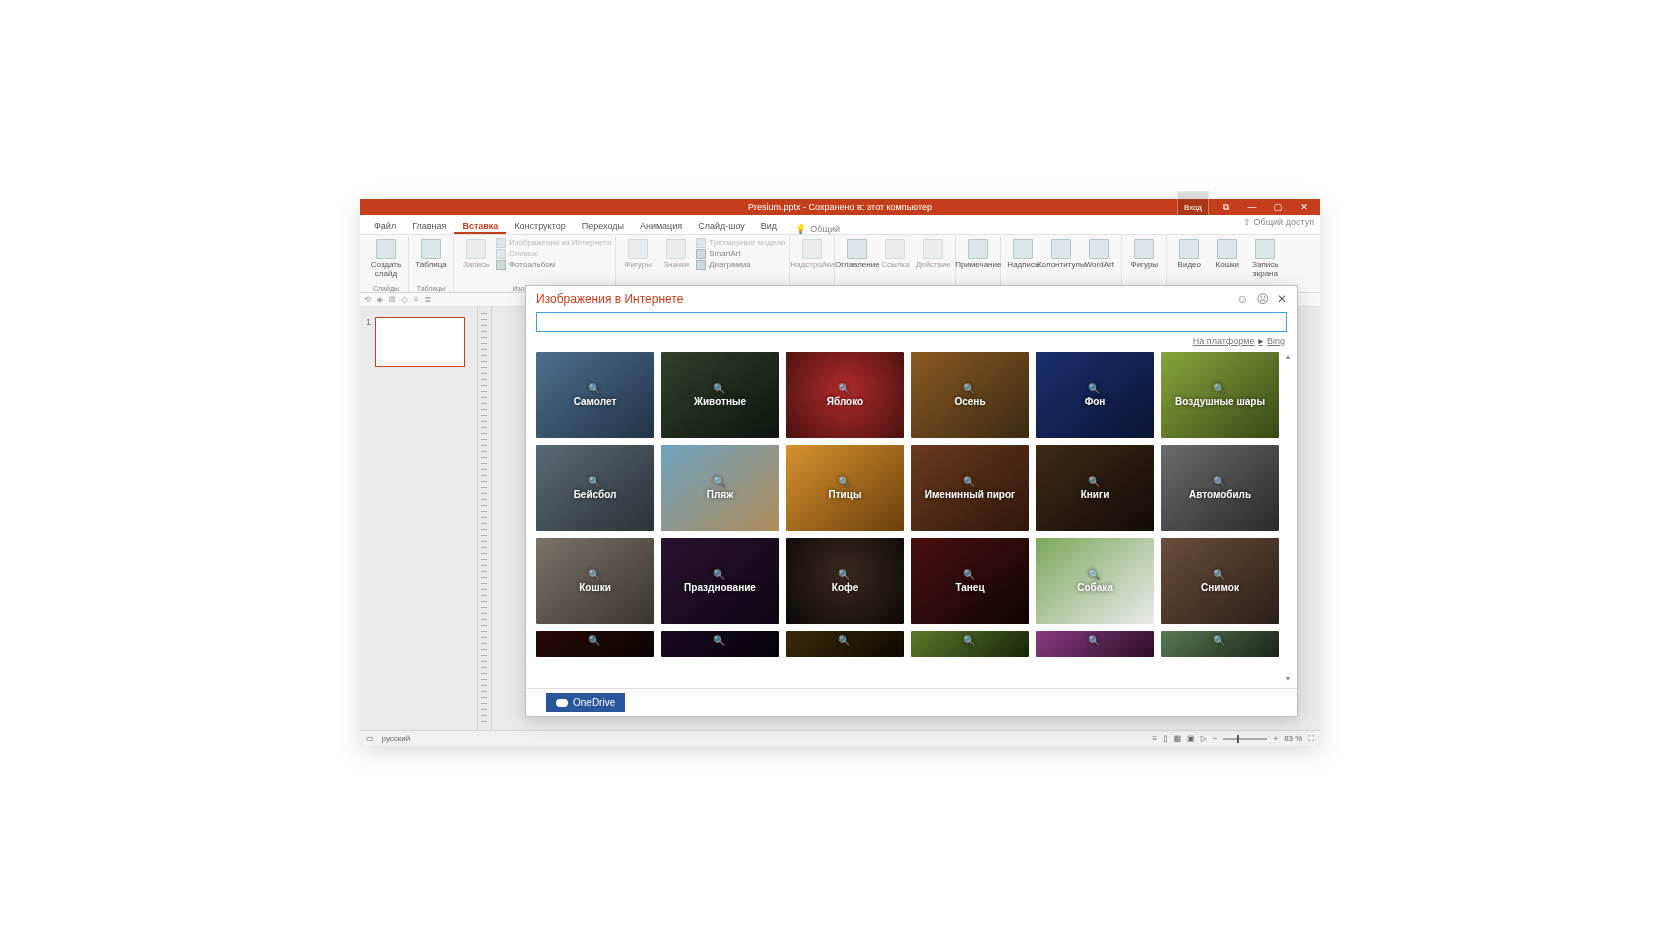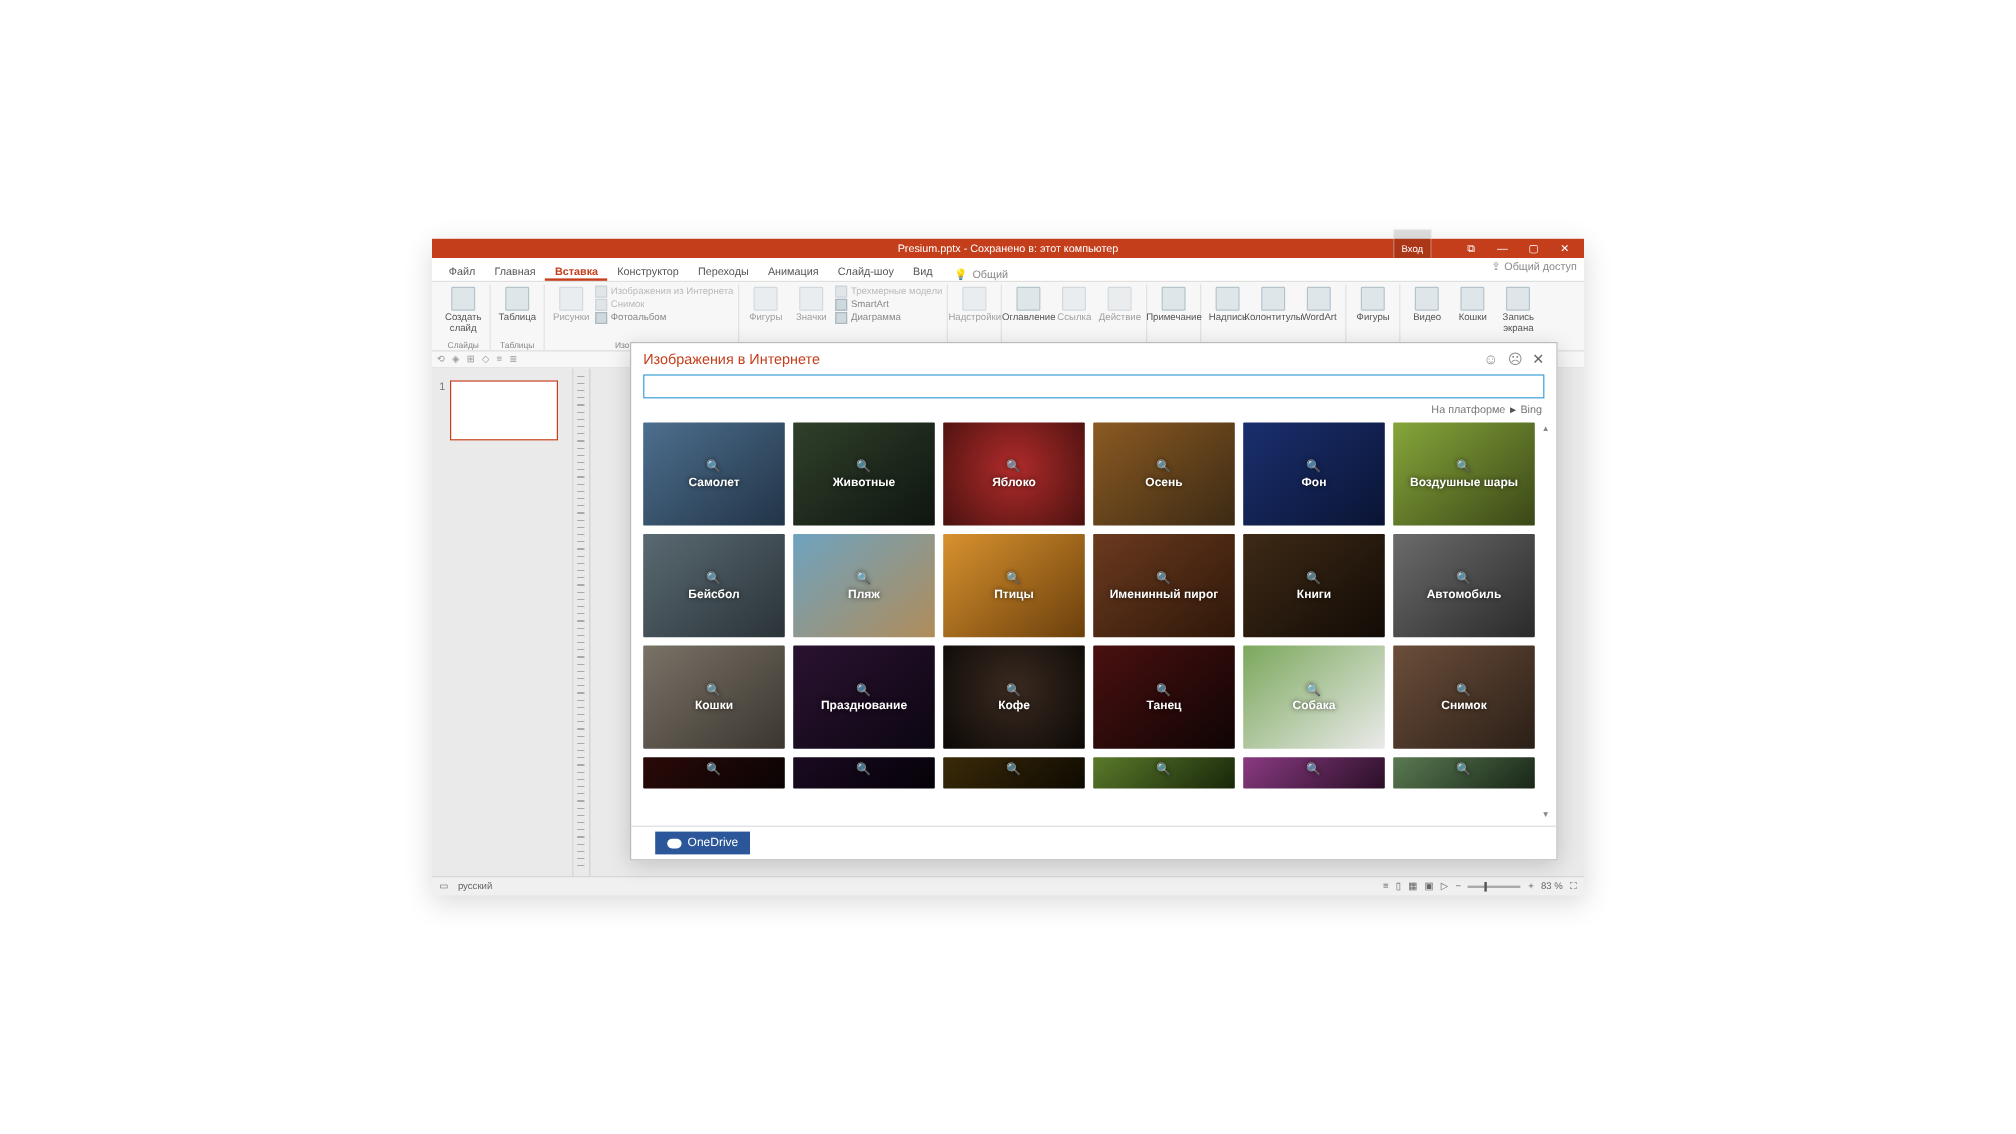--- a/index.html
+++ b/index.html
@@ -3,21 +3,21 @@
 <meta charset="utf-8">
 <style>
 * { box-sizing: border-box; margin: 0; padding: 0; font-family: "Segoe UI", Arial, sans-serif; }
 body { background: #ffffff; width: 1680px; height: 945px; display: flex; align-items: center; justify-content: center; }
 .app-window { width: 960px; height: 547px; background: #f3f3f3; box-shadow: 0 6px 24px rgba(0,0,0,0.15); display: flex; flex-direction: column; position: relative; border-radius: 2px; overflow: visible; }
 
 
 .titlebar { height: 16px; background: #c43e1c; display: flex; align-items: center; justify-content: center; position: relative; color: #fff; font-size: 9px; }
 .titlebar-right { position: absolute; right: 3px; display: flex; align-items: center; gap: 0; }
 .titlebar-btn { width: 26px; height: 14px; display: flex; align-items: center; justify-content: center; color: #fff; font-size: 9px; cursor: pointer; }
-.login-btn { background: rgba(0,0,0,0.12); border: 1px solid rgba(255,255,255,0.35); padding: 15px 6px; height: 12px; font-size: 8px; color:#fff; display:flex; align-items:center; margin-right:20px; }
+.login-btn { background: rgba(0,0,0,0.12); border: 1px solid rgba(255,255,255,0.35); padding: 15px 6px; height: 12px; font-size: 8px; color:#fff; display:flex; align-items:center; margin-right:4px; }
 
 
 .tabs-row { height: 20px; background: #fff; display: flex; align-items: flex-end; padding-left: 6px; font-size: 9px; color: #555; position: relative; border-bottom: 1px solid #e0e0e0; }
 .tab { padding: 0 8px 3px 8px; cursor: pointer; }
 .tab.active { color: #c43e1c; font-weight: 600; border-bottom: 2px solid #c43e1c; padding-bottom: 1px; }
 .search-wrap { display: flex; align-items: center; gap: 4px; margin-left: 10px; color: #888; font-size: 9px; }
 .search-wrap .mag { font-size: 9px; }
 .share-btn { position: absolute; right: 6px; top: 2px; font-size: 9px; color: #888; display:flex; align-items:center; gap:3px; }
 
 
@@ -51,21 +51,21 @@
 .zoom-slider { width: 44px; height:2px; background:#aaa; position:relative; }
 .zoom-slider::after { content:""; position:absolute; left:14px; top:-3px; width:2px; height:8px; background:#555; }
 
 
 .dialog { position:absolute; left:165px; top:86px; width:773px; height:432px; background:#fff; border:1px solid #bcbcbc; box-shadow:0 4px 18px rgba(0,0,0,.18); display:flex; flex-direction:column; }
 .dlg-head { display:flex; align-items:center; justify-content:space-between; padding: 6px 10px 2px 10px; }
 .dlg-title { color:#c43e1c; font-size:12px; }
 .dlg-close { color:#666; font-size:12px; cursor:pointer; }
 .dlg-actions-r { display:flex; gap:8px; align-items:center; color:#888; font-size:12px;}
 .dlg-search { margin: 4px 10px 2px 10px; height:20px; border:1px solid #3ba1d8; background:#fff; padding:0 6px; font-size:10px; color:#333; }
-.dlg-powered { text-align:right; padding: 2px 12px; font-size:9px; color:#777; display:flex; justify-content:flex-end; align-items:center; gap:4px; }
+.dlg-powered { text-align:right; padding: 2px 12px; font-size:9px; color:#777; display:flex; justify-content:flex-end; align-items:center; gap:4px;text-decoration:underline; }
 .bing-b { font-weight:700; color:#555; }
 .dlg-grid-wrap { flex:1; overflow:hidden; position:relative; padding:4px 18px 0 10px; }
 .dlg-grid { display:grid; grid-template-columns: repeat(6, 1fr); gap: 7px; }
 .tile { height: 86px; background:#3b3b3b; border-radius:1px; display:flex; flex-direction:column; align-items:center; justify-content:center; color:#fff; font-size:10px; font-weight:600; text-shadow:0 0 4px rgba(0,0,0,.7); cursor:pointer; position:relative; overflow:hidden; }
 .tile .mag { font-size:10px; opacity:.9; margin-bottom:2px; }
 .tile.partial { height: 26px; align-items:center; justify-content:flex-start; padding-top:4px; }
 .tile.partial .mag{ margin:0; }
 .scrollbar { position:absolute; right:4px; top:4px; bottom:4px; width:10px; }
 .scroll-up, .scroll-down { width:10px; height:10px; color:#888; text-align:center; font-size:8px; line-height:10px; cursor:pointer; position:absolute; }
 .scroll-up{top:0;} .scroll-down{bottom:0;}
@@ -151,21 +151,21 @@
             <div class="icn"></div>
             <span>Таблица</span>
           </div>
         </div>
       <div class="group-label">Таблицы</div>
     </div>
     <div class="ribbon-group">
       <div class="controls">
         <div class="rbtn-big disabled">
             <div class="icn"></div>
-            <span>Рисунки</span>
+            <span>Запись</span>
           </div>
         <div class="rbtn-stack">
           <div class="rbtn-sm disabled">
               <div class="icn-sm"></div>
               <span>Изображения из Интернета</span>
             </div>
           <div class="rbtn-sm disabled">
               <div class="icn-sm"></div>
               <span>Снимок</span>
             </div>

